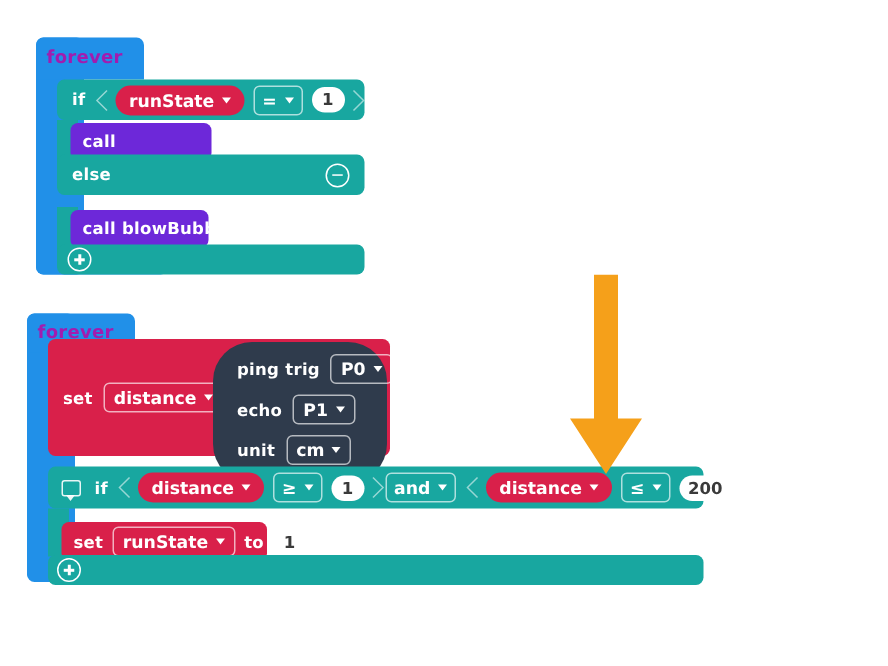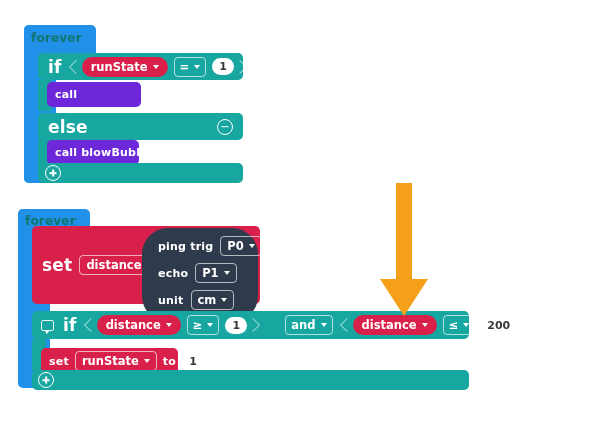--- a/index.html
+++ b/index.html
@@ -23,41 +23,41 @@
 
   .wrap-block {              
     position: absolute;
     background: var(--blue, #2190e8);
     border-radius: 5px;
   }
   .wrap-label {
     position: absolute;
     left: 12px;
     top: 6px;
-    color: #0f766e;
+    color: #a21caf;
     font-size: 12px;
     font-weight: bold;
     letter-spacing: .2px;
     white-space: nowrap;
   }
 
   .bar {                     
     position: absolute;
     border-radius: 5px;
     display: flex;
     align-items: center;
     box-sizing: border-box;
   }
   .bar.teal  { background: #18a7a0; }
   .bar.red   { background: #d9204a; }
   .bar.indigo{ background: #6d28d9; }
 
   .txt {
     color: #ffffff;
-    font-size: 17px;
+    font-size: 11px;
     font-weight: bold;
     white-space: nowrap;
     letter-spacing: .2px;
   }
   .txt.sm { font-size: 11px; }
 
   
   .oval {
     display: inline-flex;
     align-items: center;
@@ -223,21 +223,21 @@
       <span class="numbub">1</span>
     </span>
     <span class="txt" style="margin-left:14px;">then</span>
   </div>
   <div class="bar teal" style="left:38px; top:80px; width:14px; height:31px; border-radius:0;"></div>
 
   <div class="bar indigo" style="left:47px; top:82px; width:94px; height:25px; padding-left:8px; gap:4px;">
     <span class="txt sm">call</span>
   </div>
 
-  <div class="bar teal" style="left:38px; top:113px; width:205px; height:27px; padding-left:10px;">
+  <div class="bar teal" style="left:38px; top:103px; width:205px; height:27px; padding-left:10px;">
     <span class="txt">else</span>
     <span class="circ" style="margin-left:auto; margin-right:10px;"></span>
   </div>
   <div class="bar teal" style="left:38px; top:138px; width:14px; height:30px; border-radius:0;"></div>
 
   <div class="bar indigo" style="left:47px; top:140px; width:92px; height:25px; padding-left:8px; gap:4px;">
     <span class="txt sm">call</span>
     <span class="txt sm">blowBubbles</span>
   </div>
 
@@ -292,21 +292,21 @@
         <span>distance</span>
         <i class="caret"></i>
       </span>
       <span class="field op">
         <span>≥</span>
         <i class="caret"></i>
       </span>
       <span class="numbub">1</span>
     </span>
 
-    <span class="field op" style="margin-left:28px;">
+    <span class="field op" style="margin-left:4px;">
       <span>and</span>
       <i class="caret"></i>
     </span>
 
     <span class="hex" style="margin-left:10px;">
       <span class="oval">
         <span>distance</span>
         <i class="caret"></i>
       </span>
       <span class="field op">

